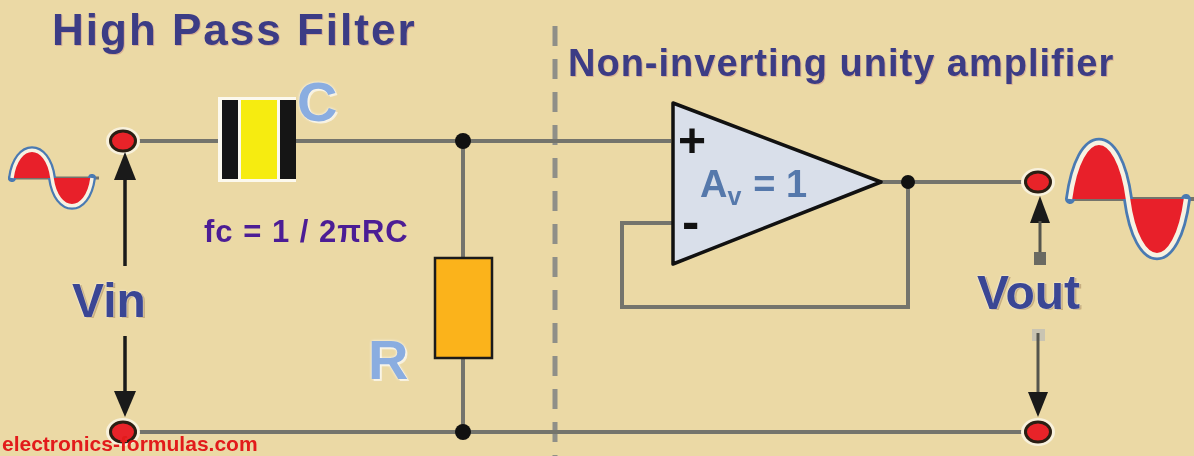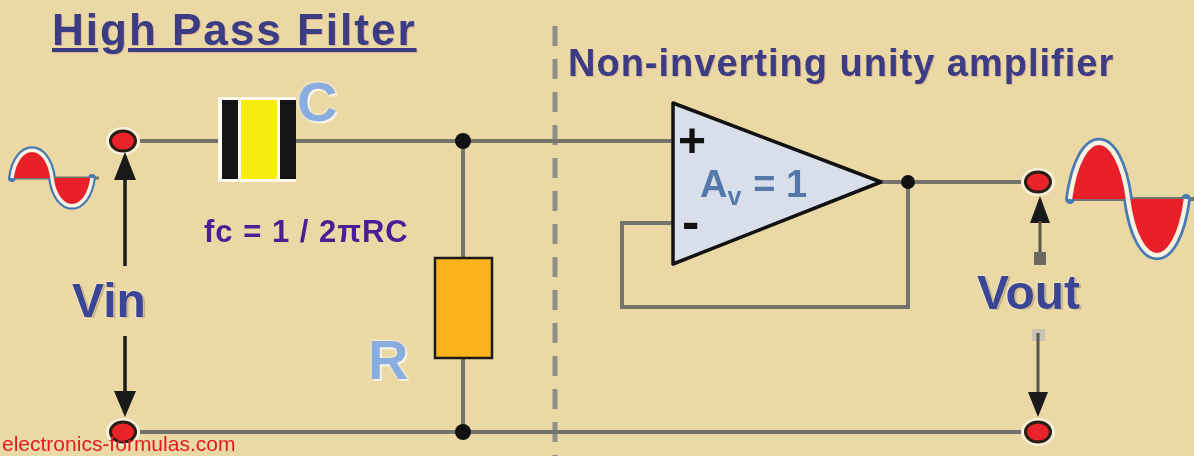--- a/index.html
+++ b/index.html
@@ -11,21 +11,21 @@
     background: #ebd9a5;
     overflow: hidden;
   }
   .stage svg { position: absolute; left: 0; top: 0; }
   .lbl { position: absolute; white-space: nowrap; line-height: 1; }
   .title {
     color: #3c3c85;
     font-weight: bold;
     text-shadow: 1px 1px 0 rgba(160,60,100,0.25);
   }
-  .title-left  { left: 52px;  top: 8px;  font-size: 44px; letter-spacing: 2px; text-decoration: underline; }
+  .title-left  { left: 52px;  top: 8px;  font-size: 44px; letter-spacing: 2px; }
   .title-right { left: 568px; top: 44px; font-size: 38px; letter-spacing: 1px; }
   .comp-label {
     color: #8aade0;
     font-weight: bold;
     font-size: 56px;
     text-shadow: 0 0 3px #ffffff, 2px 2px 0 rgba(255,255,255,0.6);
   }
   .cap-label { left: 297px; top: 74px; }
   .res-label { left: 368px; top: 332px; }
   .formula {
@@ -40,20 +40,21 @@
     font-weight: bold;
     font-size: 48px;
     text-shadow: 0 0 2px #ffffff, 2px 1px 0 rgba(120,80,40,0.35);
   }
   .vin-label  { left: 72px;  top: 277px; }
   .vout-label { left: 977px; top: 269px; }
   .watermark {
     left: 2px; top: 433px;
     color: #e21b1b;
     font-size: 21px;
+    font-weight: bold;
   }
 </style>
 </head>
 <body>
 
 <div class="stage">
 
   <svg width="1194" height="456" viewBox="0 0 1194 456">
 
     <path d="M555,26 V456" stroke="#8f8f88" stroke-width="5" stroke-dasharray="20 13" fill="none"></path>

